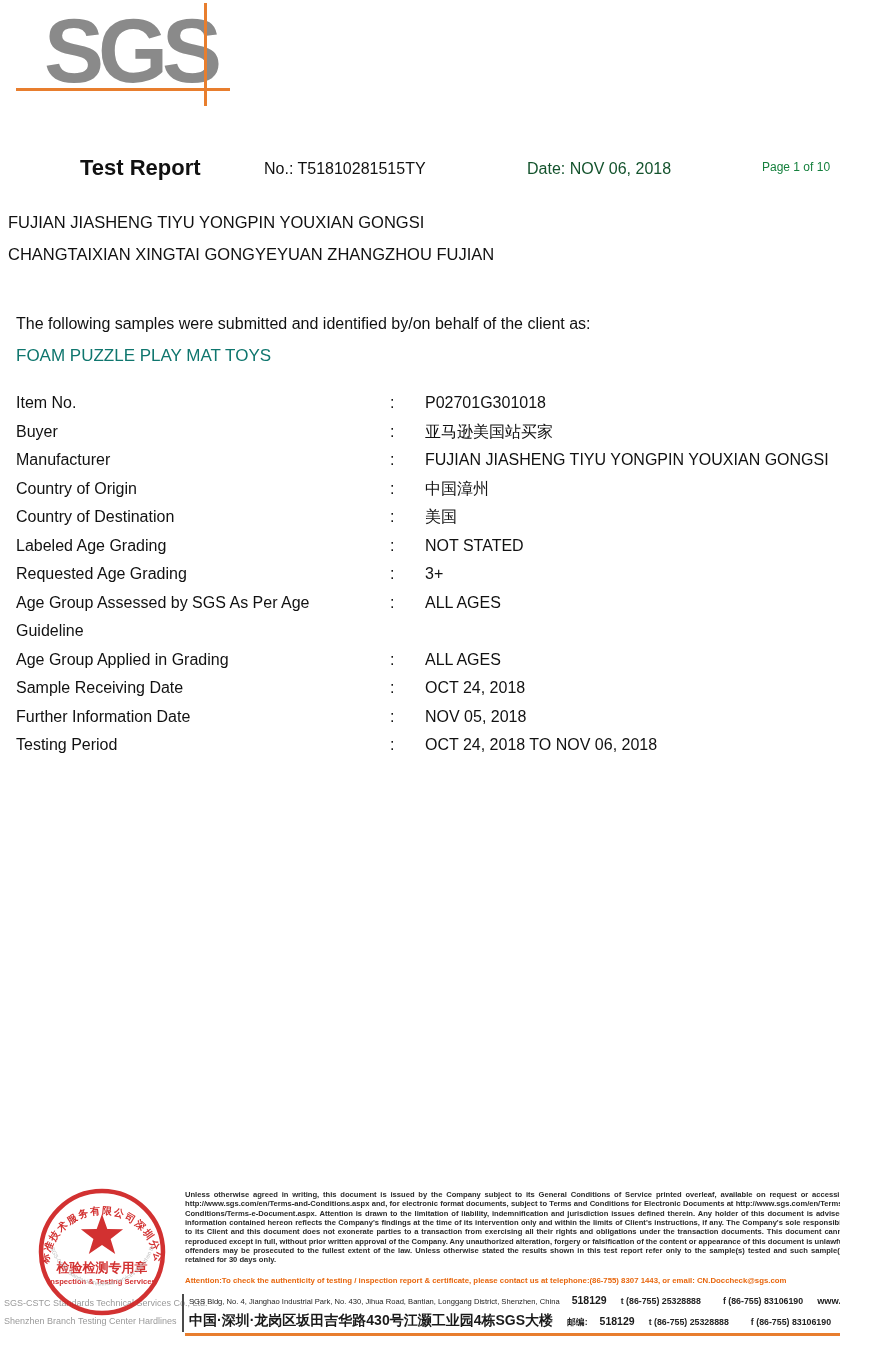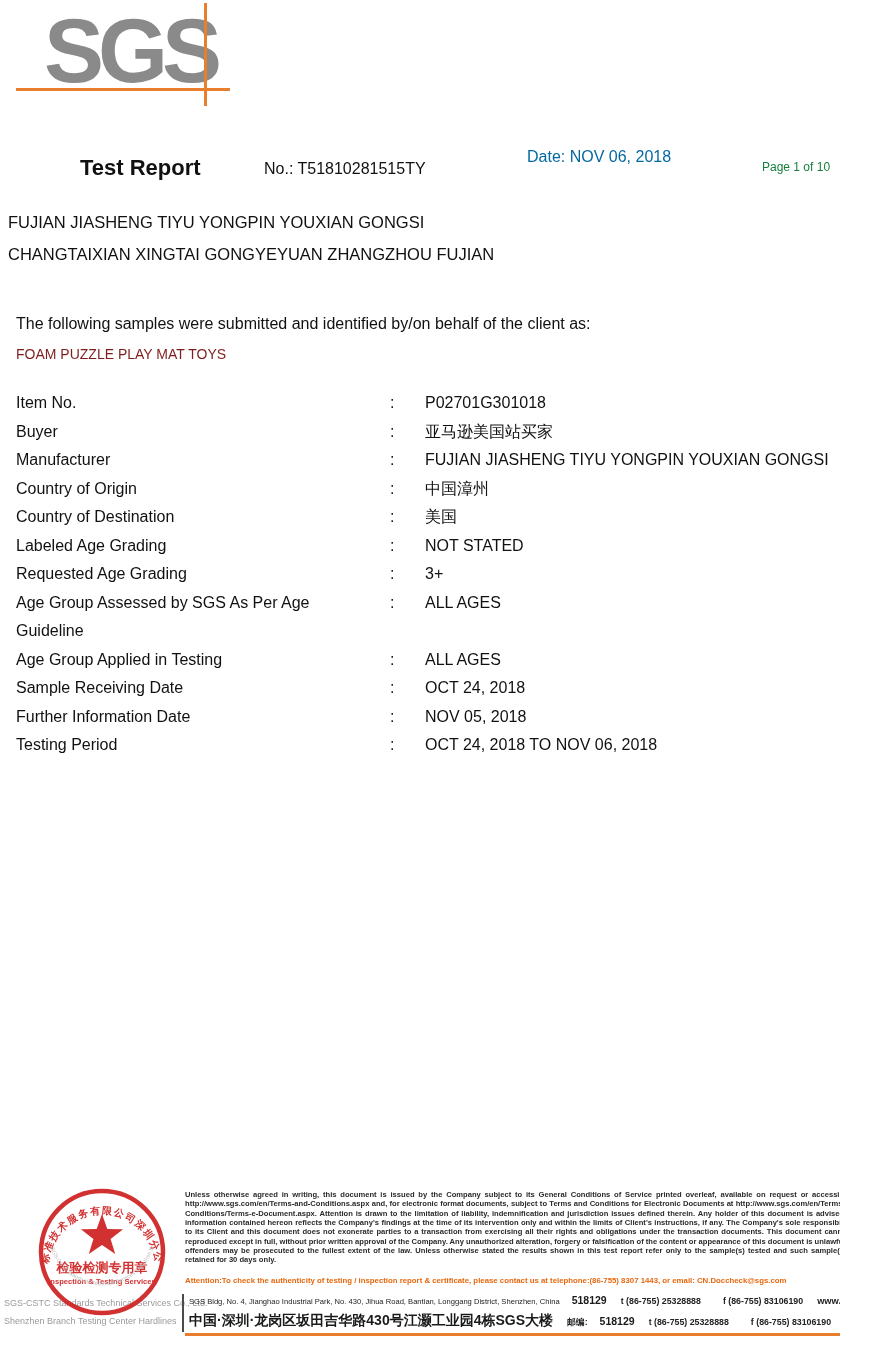--- a/index.html
+++ b/index.html
@@ -15,27 +15,27 @@
   .logo-text{
     position:absolute;left:44px;top:4px;
     font-size:90px;font-weight:700;letter-spacing:-6px;
     color:#8a8a8a;line-height:95px;
   }
   .logo-hline{position:absolute;left:16px;top:88px;width:214px;height:3px;background:#e87e2e;}
   .logo-vline{position:absolute;left:204px;top:3px;width:3px;height:103px;background:#e87e2e;}
   
   .hdr-title{position:absolute;left:80px;top:155px;font-size:22px;font-weight:700;color:#111;}
   .hdr-no{position:absolute;left:264px;top:160px;font-size:16px;color:#111;}
-  .hdr-date{position:absolute;left:527px;top:148px;font-size:16px;color:#0369a1;}
+  .hdr-date{position:absolute;left:527px;top:160px;font-size:16px;color:#14532d;}
   .hdr-page{position:absolute;left:762px;top:160px;font-size:12px;color:#15803d;}
   
   .client{position:absolute;left:8px;top:206px;font-size:16.5px;line-height:32px;color:#111;}
   
   .intro{position:absolute;left:16px;top:315px;font-size:16px;color:#111;}
-  .sample-desc{position:absolute;left:16px;top:346px;font-size:14px;color:#7f1d1d;}
+  .sample-desc{position:absolute;left:16px;top:346px;font-size:17px;color:#0f766e;}
   
   .fields{position:absolute;left:16px;top:389px;width:830px;font-size:16px;color:#111;}
   .field-row{display:flex;line-height:28.5px;}
   .field-label{width:374px;padding-right:24px;box-sizing:border-box;flex-shrink:0;}
   .field-colon{width:14px;flex-shrink:0;}
   .field-value{width:421px;padding-left:21px;box-sizing:content-box;}
   
   .stamp-co{position:absolute;left:4px;top:1294px;font-size:9px;line-height:18px;
     color:#9a9a9a;white-space:nowrap;}
   .stamp-svg{position:absolute;left:26px;top:1188px;z-index:3;opacity:.92;}
@@ -121,21 +121,21 @@
         <div class="field-label">Requested Age Grading</div>
         <div class="field-colon">:</div>
         <div class="field-value">3+</div>
       </div>
       <div class="field-row">
         <div class="field-label">Age Group Assessed by SGS As Per Age Guideline</div>
         <div class="field-colon">:</div>
         <div class="field-value">ALL AGES</div>
       </div>
       <div class="field-row">
-        <div class="field-label">Age Group Applied in Testing</div>
+        <div class="field-label">Age Group Applied in Grading</div>
         <div class="field-colon">:</div>
         <div class="field-value">ALL AGES</div>
       </div>
       <div class="field-row">
         <div class="field-label">Sample Receiving Date</div>
         <div class="field-colon">:</div>
         <div class="field-value">OCT 24, 2018</div>
       </div>
       <div class="field-row">
         <div class="field-label">Further Information Date</div>

